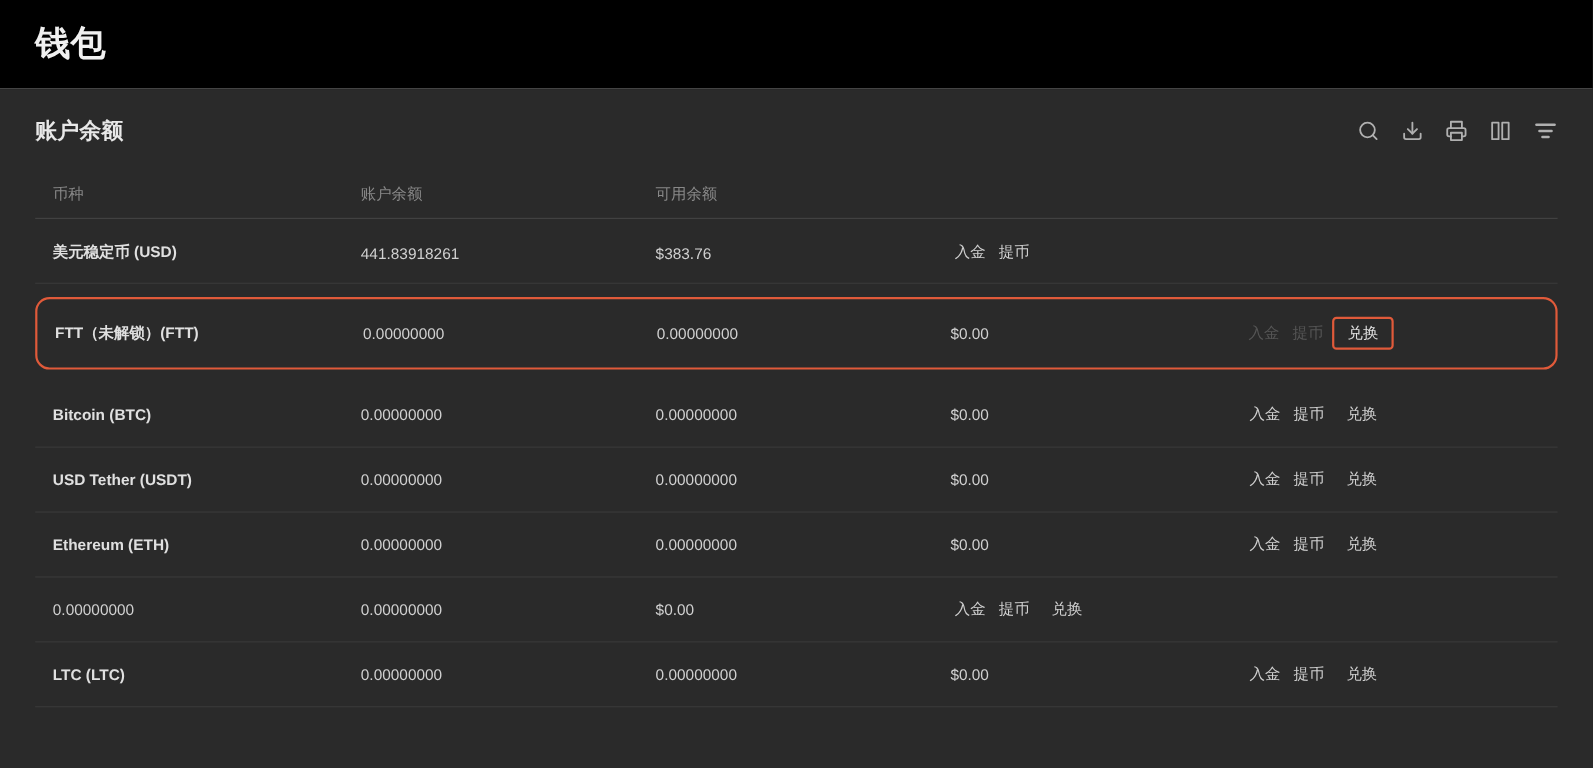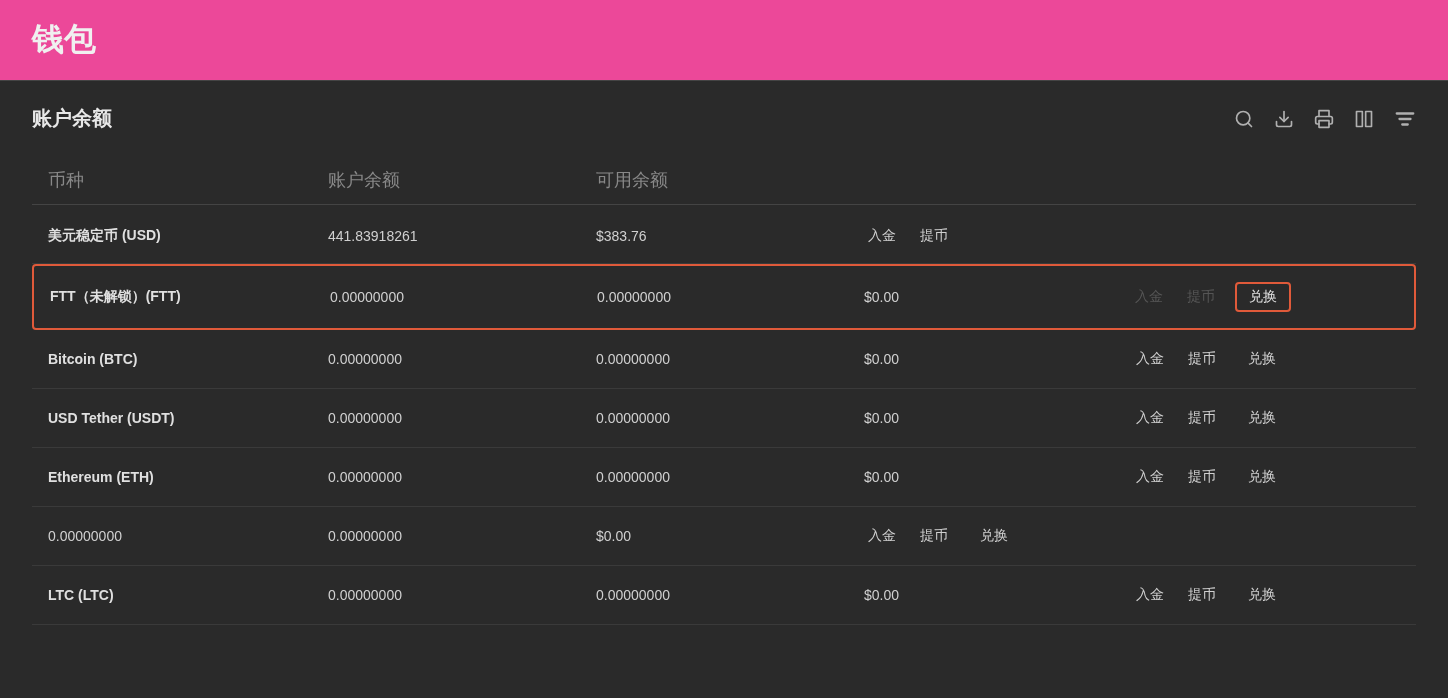--- a/index.html
+++ b/index.html
@@ -10,21 +10,21 @@
 
     body {
       background-color: #2a2a2a;
       color: #e0e0e0;
       font-family: -apple-system, BlinkMacSystemFont, "PingFang SC", "Microsoft YaHei", sans-serif;
       width: 1448px;
       min-height: 698px;
     }
 
     .page-header {
-      background-color: #ec4899;
+      background-color: #000000;
       padding: 18px 32px;
       border-bottom: 1px solid #444;
     }
 
     .page-title {
       font-size: 32px;
       font-weight: bold;
       color: #f0f0f0;
     }
 
@@ -66,21 +66,21 @@
 
     .table-header-row {
       display: grid;
       grid-template-columns: 280px 1fr 1fr 1fr 1fr;
       padding: 8px 16px;
       border-bottom: 1px solid #444;
       margin-bottom: 4px;
     }
 
     .table-header-cell {
-      font-size: 18px;
+      font-size: 14px;
       color: #888;
       padding: 4px 0;
     }
 
     .table-row {
       display: grid;
       grid-template-columns: 280px 1fr 1fr 1fr 1fr;
       padding: 16px 16px;
       border-bottom: 1px solid #3a3a3a;
       align-items: center;
@@ -97,21 +97,21 @@
     }
 
     .table-cell.currency-name {
       color: #e0e0e0;
       font-weight: 700;
     }
 
     .actions-cell {
       display: flex;
       align-items: center;
-      gap: 16px;
+      gap: 4px;
       justify-content: flex-start;
     }
 
     .action-btn {
       font-size: 14px;
       color: #d0d0d0;
       cursor: pointer;
       padding: 2px 4px;
     }
 
@@ -191,21 +191,21 @@
     <div class="table-row">
       <div class="table-cell currency-name">美元稳定币 (USD)</div>
       <div class="table-cell">441.83918261</div>
       <div class="table-cell">$383.76</div>
       <div class="table-cell actions-cell">
         <span class="action-btn">入金</span>
         <span class="action-btn">提币</span>
       </div>
     </div>
 
-    <div class="table-row highlighted" style="margin: 0 0;">
+    <div class="table-row highlighted" style="margin: 12px 0; border-radius: 13px;">
       <div class="table-cell currency-name">FTT（未解锁）(FTT)</div>
       <div class="table-cell">0.00000000</div>
       <div class="table-cell">0.00000000</div>
       <div class="table-cell">$0.00</div>
       <div class="table-cell actions-cell">
         <span class="action-btn disabled">入金</span>
         <span class="action-btn disabled">提币</span>
         <span class="action-btn exchange-highlighted">兑换</span>
       </div>
     </div>

